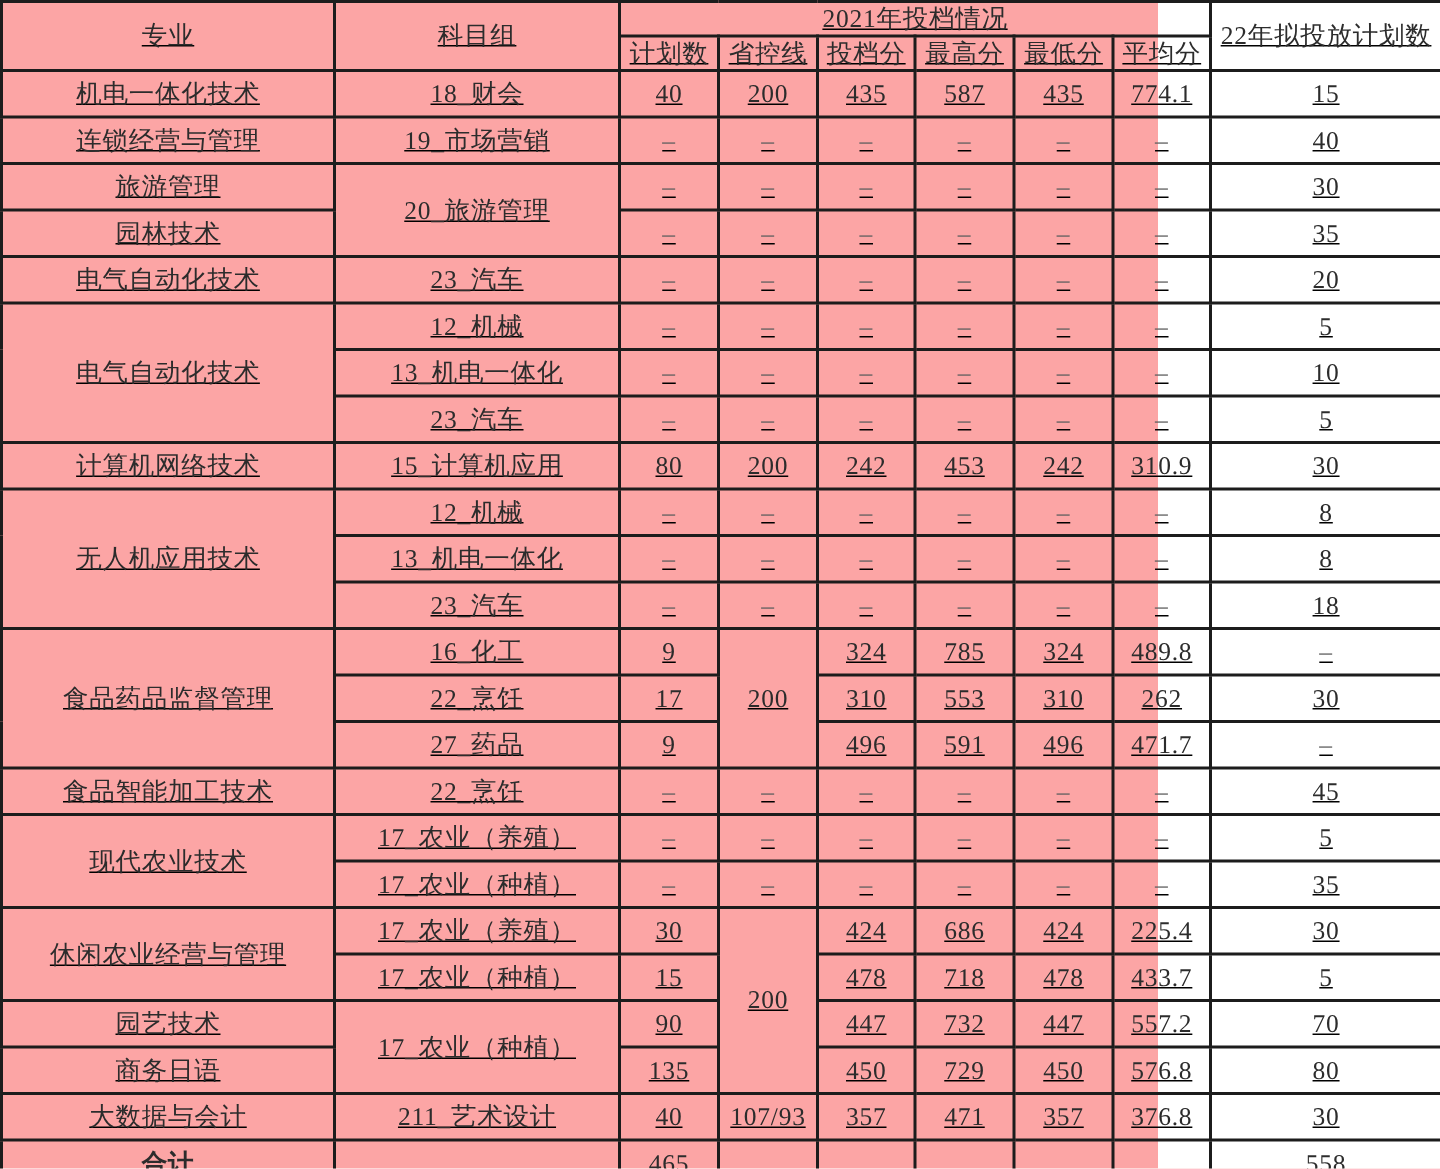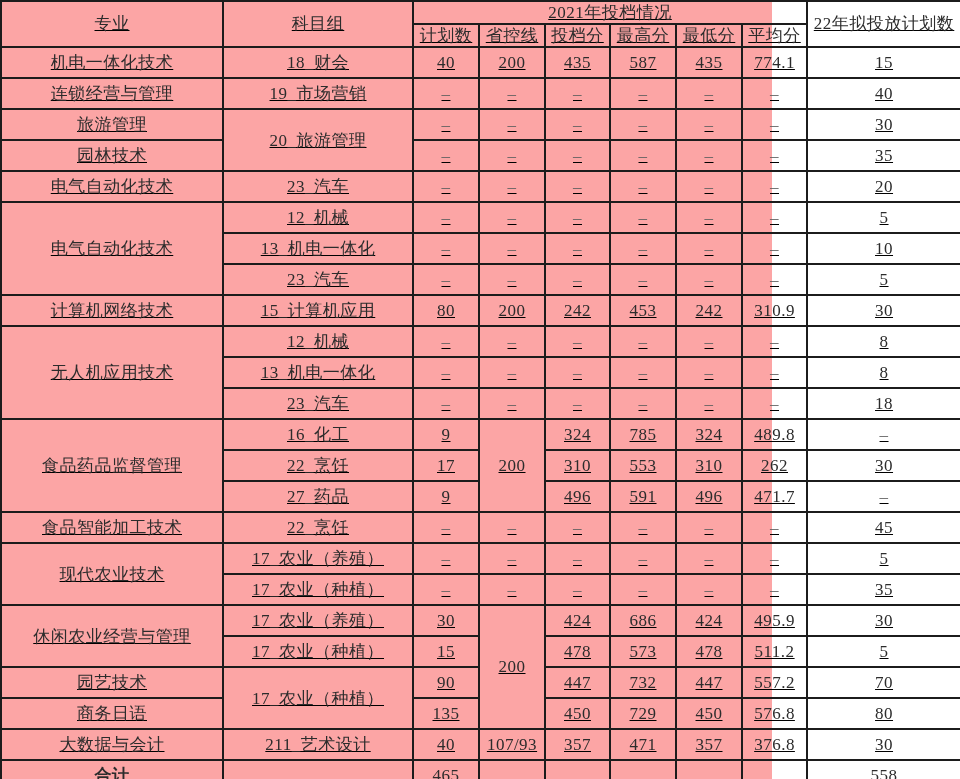--- a/index.html
+++ b/index.html
@@ -272,30 +272,30 @@
           <td>35</td>
         </tr>
         <tr>
           <td rowspan="2">休闲农业经营与管理</td>
           <td>17_农业（养殖）</td>
           <td>30</td>
           <td rowspan="4">200</td>
           <td>424</td>
           <td>686</td>
           <td>424</td>
-          <td>495.9</td>
+          <td>225.4</td>
           <td>30</td>
         </tr>
         <tr>
           <td>17_农业（种植）</td>
           <td>15</td>
           <td>478</td>
-          <td>573</td>
+          <td>718</td>
           <td>478</td>
-          <td>511.2</td>
+          <td>433.7</td>
           <td>5</td>
         </tr>
         <tr>
           <td>园艺技术</td>
           <td rowspan="2">17_农业（种植）</td>
           <td>90</td>
           <td>447</td>
           <td>732</td>
           <td>447</td>
           <td>557.2</td>

